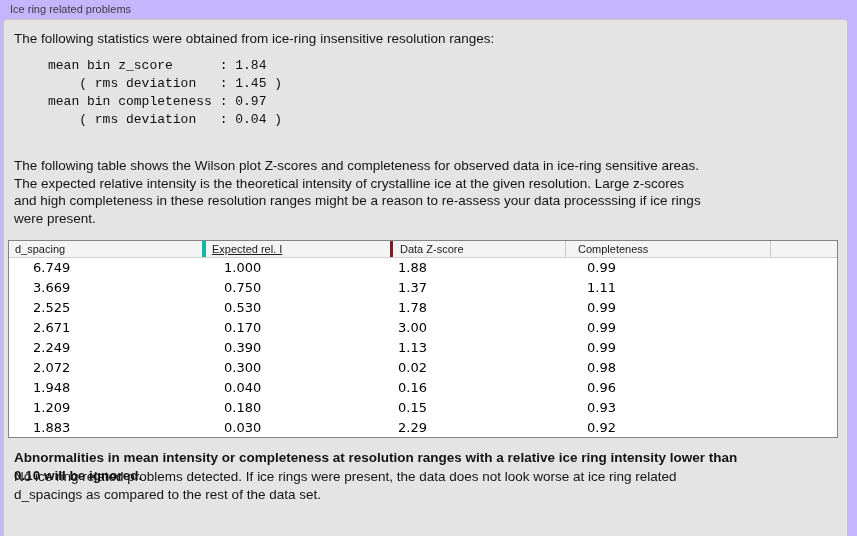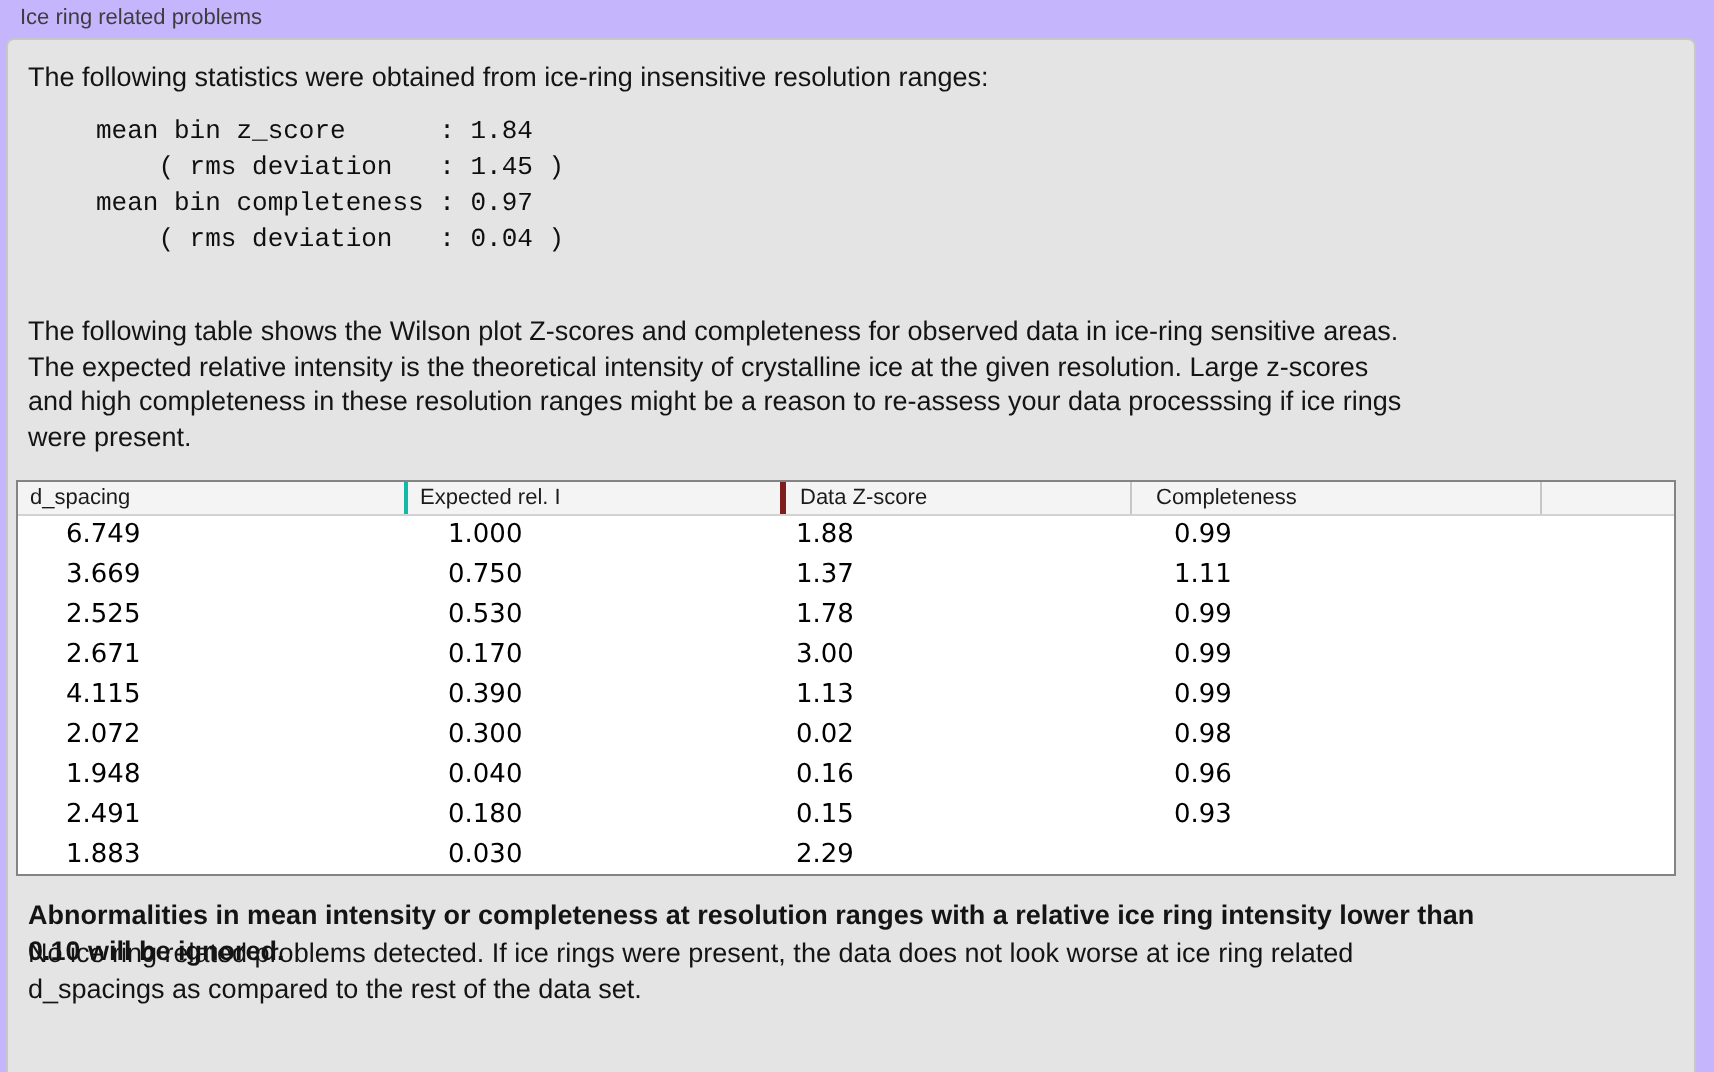--- a/index.html
+++ b/index.html
@@ -63,21 +63,21 @@
   }
   .hc {
     box-sizing: border-box;
     font-size: 11px;
     color: #1b1b1b;
     line-height: 16px;
     overflow: hidden;
     white-space: nowrap;
   }
   .c0 { width: 193px; padding-left: 6px; }
-  .c1 { width: 188px; padding-left: 6px; border-left: 2px solid #14b8a6; }
+  .c1 { width: 188px; padding-left: 6px; border-left: 4px solid #14b8a6; text-decoration: underline; }
   .c2 { width: 175px; padding-left: 7px; border-left: 3px solid #7f1d1d; }
   .c3 { width: 205px; padding-left: 12px; border-left: 1px solid #c6c6c6; }
   .c4 { flex: 1; border-left: 1px solid #c6c6c6; }
   .lrow {
     display: flex;
     height: 19.9px;
     align-items: center;
   }
   .dc {
     box-sizing: border-box;
@@ -140,47 +140,48 @@
           <div class="dc d2">1.78</div>
           <div class="dc d3">0.99</div>
         </div>
         <div class="lrow">
           <div class="dc d0">2.671</div>
           <div class="dc d1">0.170</div>
           <div class="dc d2">3.00</div>
           <div class="dc d3">0.99</div>
         </div>
         <div class="lrow">
-          <div class="dc d0">4.115</div>
+          <div class="dc d0">2.249</div>
           <div class="dc d1">0.390</div>
           <div class="dc d2">1.13</div>
           <div class="dc d3">0.99</div>
         </div>
         <div class="lrow">
           <div class="dc d0">2.072</div>
           <div class="dc d1">0.300</div>
           <div class="dc d2">0.02</div>
           <div class="dc d3">0.98</div>
         </div>
         <div class="lrow">
           <div class="dc d0">1.948</div>
           <div class="dc d1">0.040</div>
           <div class="dc d2">0.16</div>
           <div class="dc d3">0.96</div>
         </div>
         <div class="lrow">
-          <div class="dc d0">2.491</div>
+          <div class="dc d0">1.209</div>
           <div class="dc d1">0.180</div>
           <div class="dc d2">0.15</div>
           <div class="dc d3">0.93</div>
         </div>
         <div class="lrow">
           <div class="dc d0">1.883</div>
           <div class="dc d1">0.030</div>
           <div class="dc d2">2.29</div>
+          <div class="dc d3">0.92</div>
         </div>
       </div>
   </div>
 
   <p class="para p3">Abnormalities in mean intensity or completeness at resolution ranges with a relative ice ring intensity lower than
 0.10 will be ignored.</p>
 
   <p class="para p4">No ice ring related problems detected. If ice rings were present, the data does not look worse at ice ring related
 d_spacings as compared to the rest of the data set.</p>
 </div>

